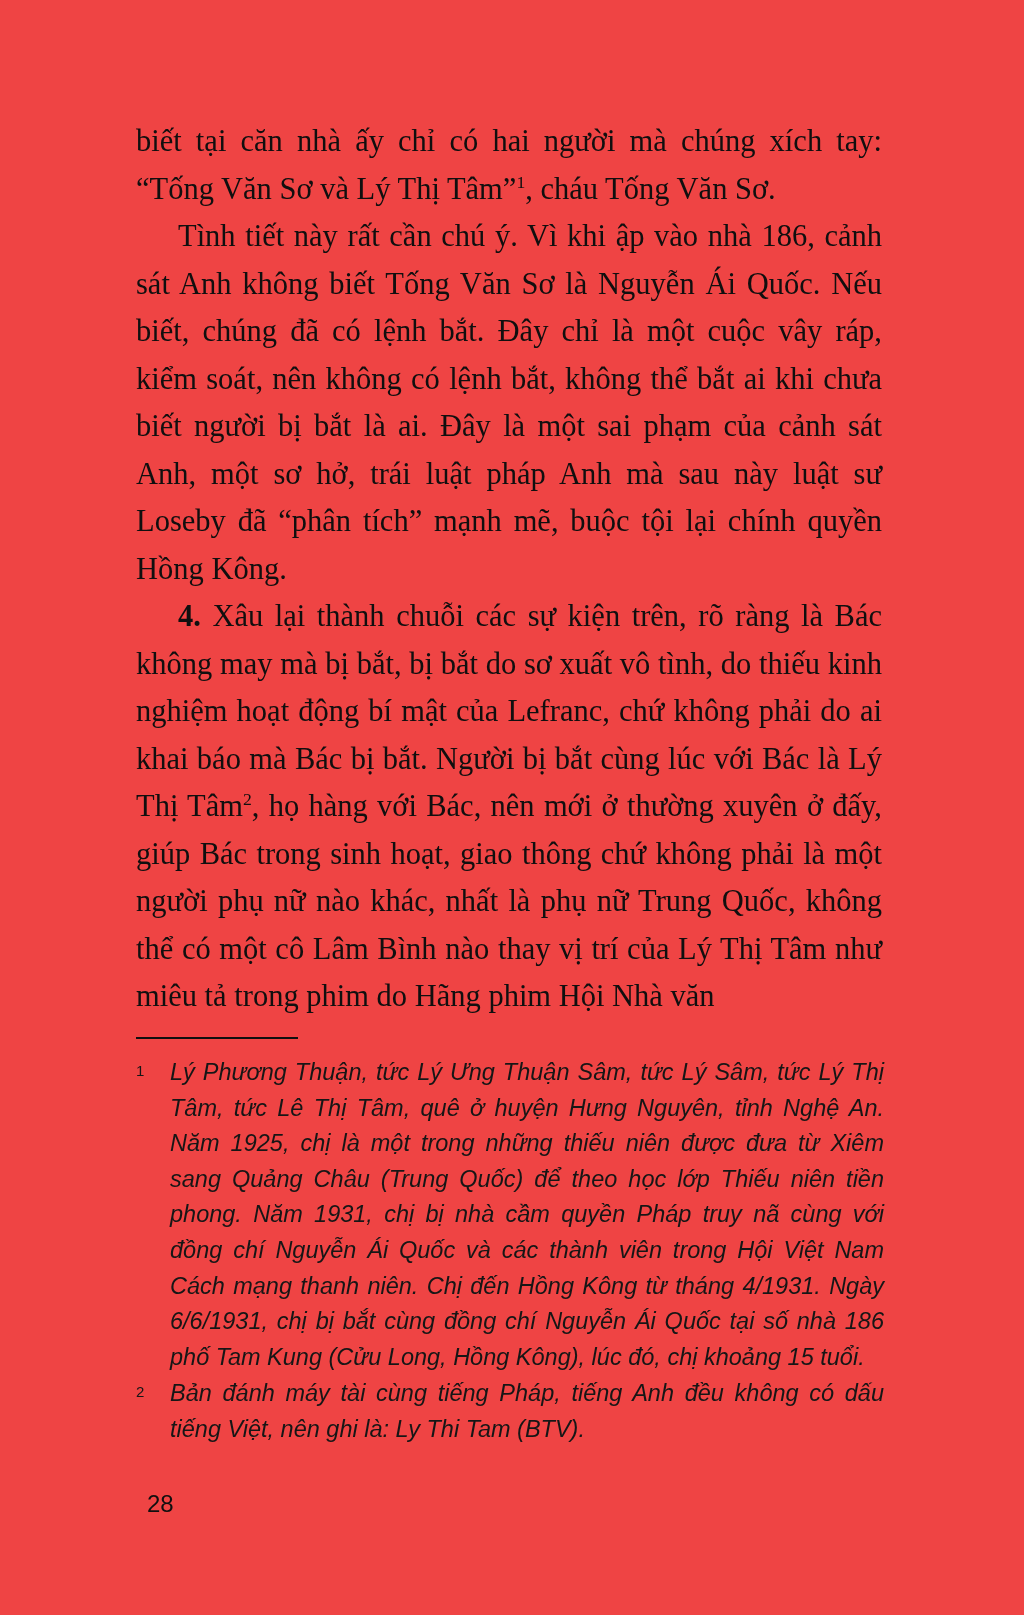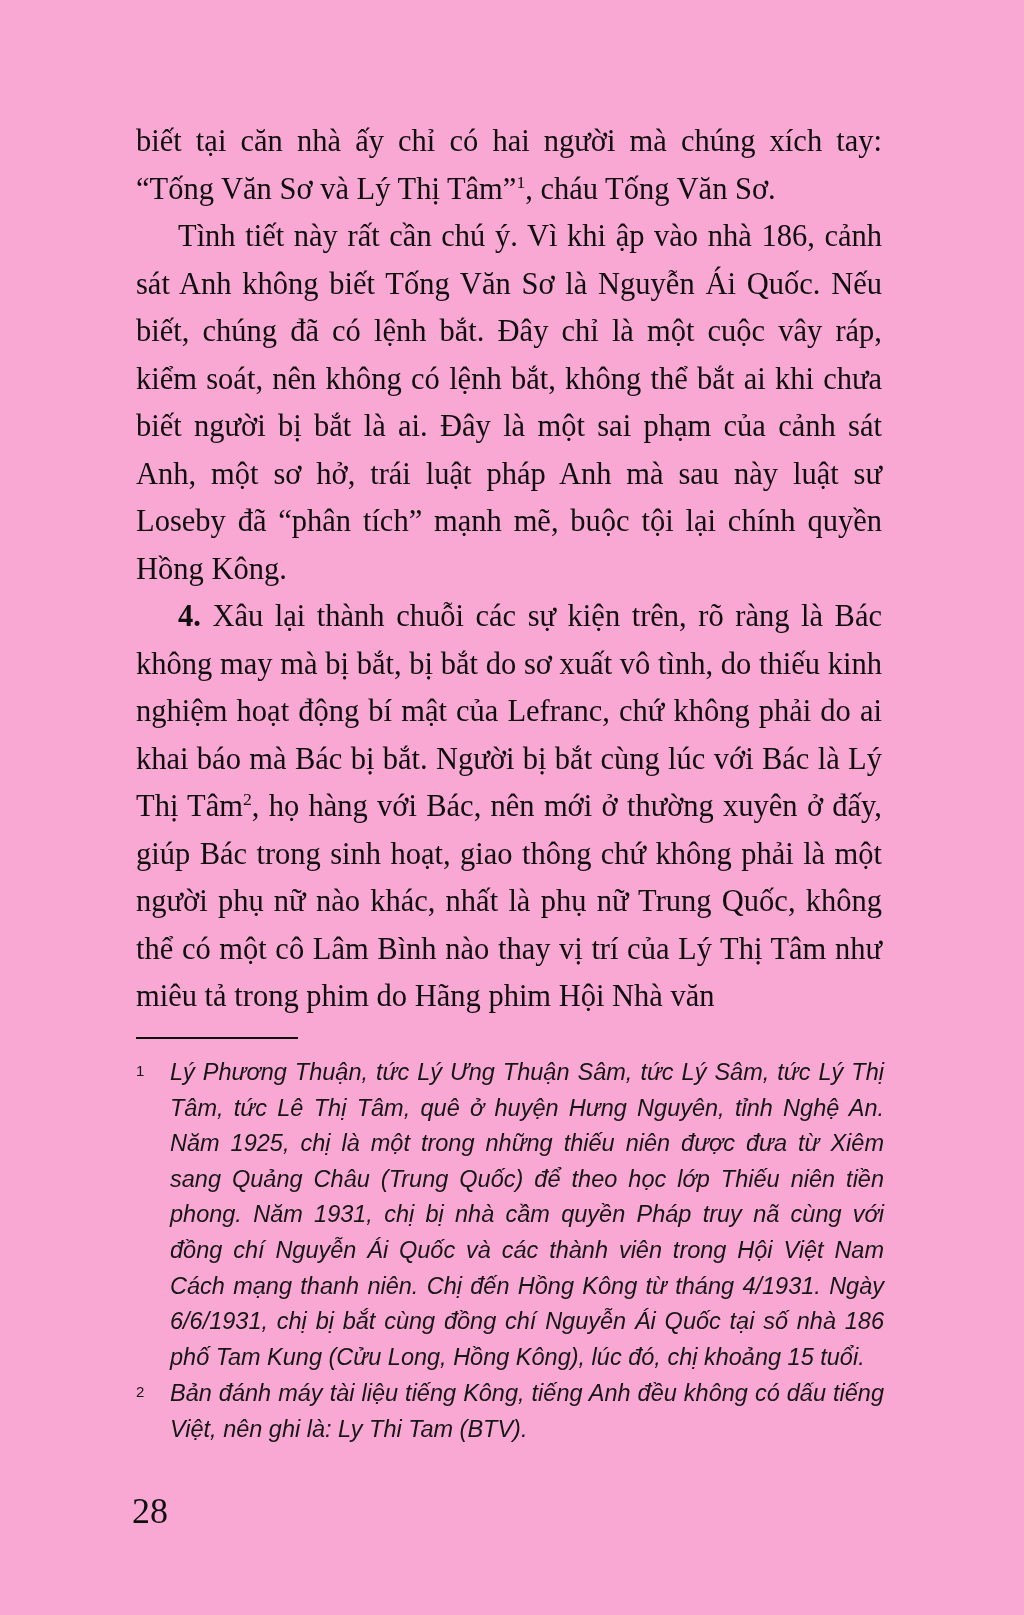--- a/index.html
+++ b/index.html
@@ -4,21 +4,21 @@
 <style>
   html, body {
     margin: 0;
     padding: 0;
     background: #ffffff;
   }
   .page {
     position: relative;
     width: 1024px;
     height: 1615px;
-    background: #f9a8d4;
+    background: #ef4444;
     box-sizing: border-box;
     overflow: hidden;
   }
   .content {
     position: absolute;
     left: 136px;
     top: 118px;
     width: 746px;
   }
   .body-text {
@@ -77,24 +77,24 @@
   .fn-body {
     flex: 1 1 auto;
     text-align: justify;
     text-justify: inter-word;
     -webkit-hyphens: none;
     hyphens: none;
     font-style: italic;
   }
   .page-number {
     position: absolute;
-    left: 132px;
+    left: 147px;
     top: 1490px;
-    font-family: Liberation Serif, serif;
-    font-size: 36px;
+    font-family: Liberation Sans, sans-serif;
+    font-size: 24px;
     color: #100f0f;
   }
 </style>
 </head>
 <body>
 
 <div class="page">
 
   <div class="content">
 
@@ -109,19 +109,19 @@
   <div class="fn-zone">
     <div class="fn-rule"></div>
 
     <div class="fn-item">
       <div class="fn-marker">1</div>
       <div class="fn-body">Lý Phương Thuận, tức Lý Ưng Thuận Sâm, tức Lý Sâm, tức Lý Thị Tâm, tức Lê Thị Tâm, quê ở huyện Hưng Nguyên, tỉnh Nghệ An. Năm 1925, chị là một trong những thiếu niên được đưa từ Xiêm sang Quảng Châu (Trung Quốc) để theo học lớp Thiếu niên tiền phong. Năm 1931, chị bị nhà cầm quyền Pháp truy nã cùng với đồng chí Nguyễn Ái Quốc và các thành viên trong Hội Việt Nam Cách mạng thanh niên. Chị đến Hồng Kông từ tháng 4/1931. Ngày 6/6/1931, chị bị bắt cùng đồng chí Nguyễn Ái Quốc tại số nhà 186 phố Tam Kung (Cửu Long, Hồng Kông), lúc đó, chị khoảng 15 tuổi.</div>
     </div>
 
     <div class="fn-item">
       <div class="fn-marker">2</div>
-      <div class="fn-body">Bản đánh máy tài liệu tiếng Kông, tiếng Anh đều không có dấu tiếng Việt, nên ghi là: Ly Thi Tam (BTV).</div>
+      <div class="fn-body">Bản đánh máy tài cùng tiếng Pháp, tiếng Anh đều không có dấu tiếng Việt, nên ghi là: Ly Thi Tam (BTV).</div>
     </div>
   </div>
 
   <div class="page-number">28</div>
 
 </div>
 
 </body></html>

